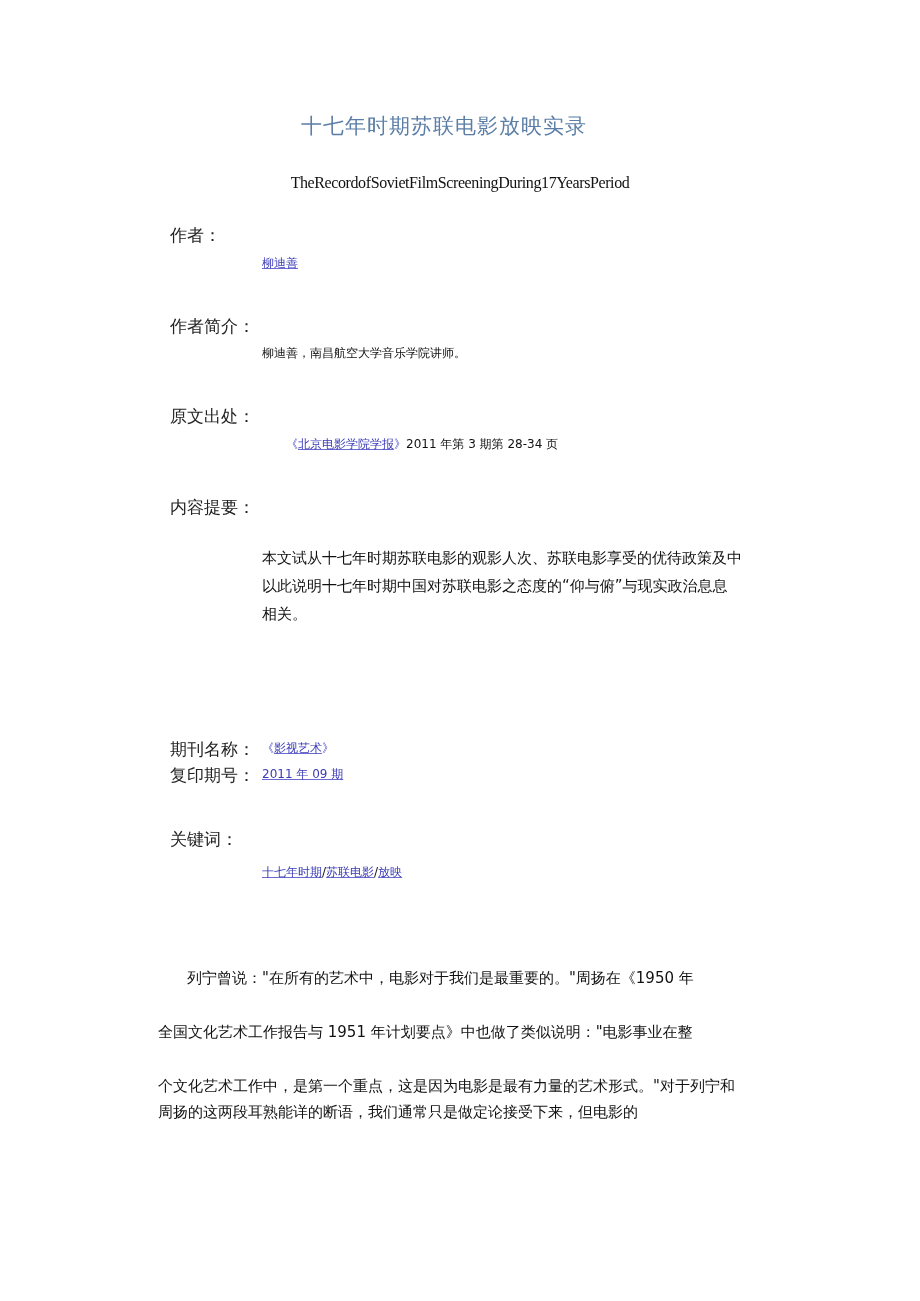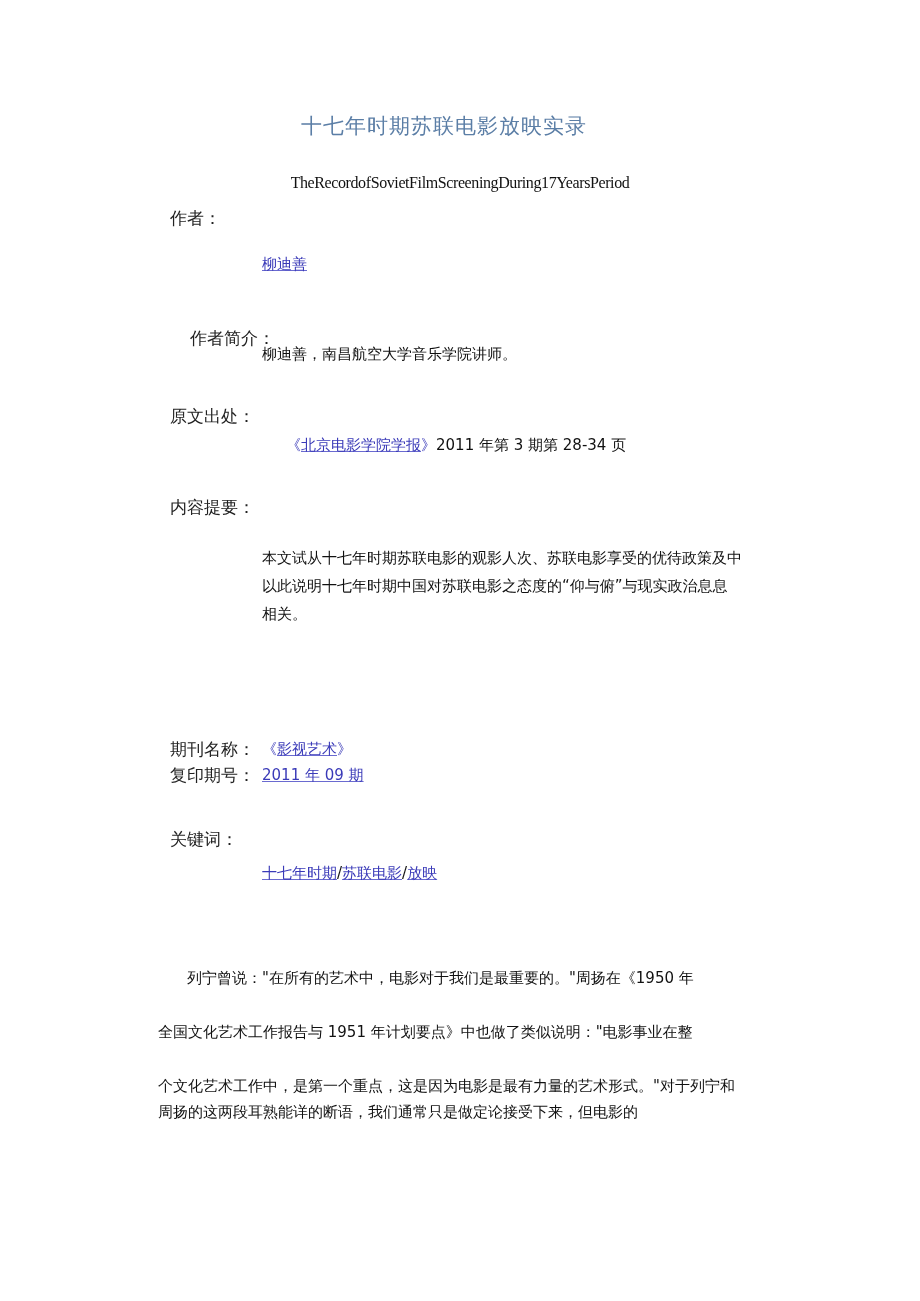--- a/index.html
+++ b/index.html
@@ -32,21 +32,21 @@
       color: #111;
       letter-spacing: -0.4px;
     }
     .label {
       left: 170px;
       font-family: "DejaVu Serif", "Liberation Serif", serif;
       font-size: 17px;
       color: #222;
     }
     .value {
-      font-size: 15px;
+      font-size: 12px;
       color: #111;
     }
     .link {
       color: #3a3ab8;
       text-decoration: underline;
       text-decoration-color: #6a6ad0;
       cursor: pointer;
     }
     .abstract {
       left: 262px;
@@ -64,24 +64,24 @@
     }
   </style>
 </head>
 <body>
 
 <div>
 
   <div class="abs title-cn">十七年时期苏联电影放映实录</div>
   <div class="abs title-en">TheRecordofSovietFilmScreeningDuring17YearsPeriod</div>
 
-  <div class="abs label" style="top:207px;">作者：</div>
+  <div class="abs label" style="top:224px;">作者：</div>
   <a class="abs value link" style="left:262px; top:255px;">柳迪善</a>
 
-  <div class="abs label" style="top:327px;margin-left:20px;">作者简介：</div>
+  <div class="abs label" style="top:315px;">作者简介：</div>
   <div class="abs value" style="left:262px; top:345px;">柳迪善，南昌航空大学音乐学院讲师。</div>
 
   <div class="abs label" style="top:405px;">原文出处：</div>
   <div class="abs value" style="left:286px; top:436px;">
     <span class="link" style="text-decoration:none;">《</span><a class="link">北京电影学院学报</a><span class="link" style="text-decoration:none;">》</span><span>2011 年第 3 期第 28-34 页</span>
   </div>
 
   <div class="abs label" style="top:496px;">内容提要：</div>
   <div class="abs abstract">
     <span class="line">本文试从十七年时期苏联电影的观影人次、苏联电影享受的优待政策及中</span>

